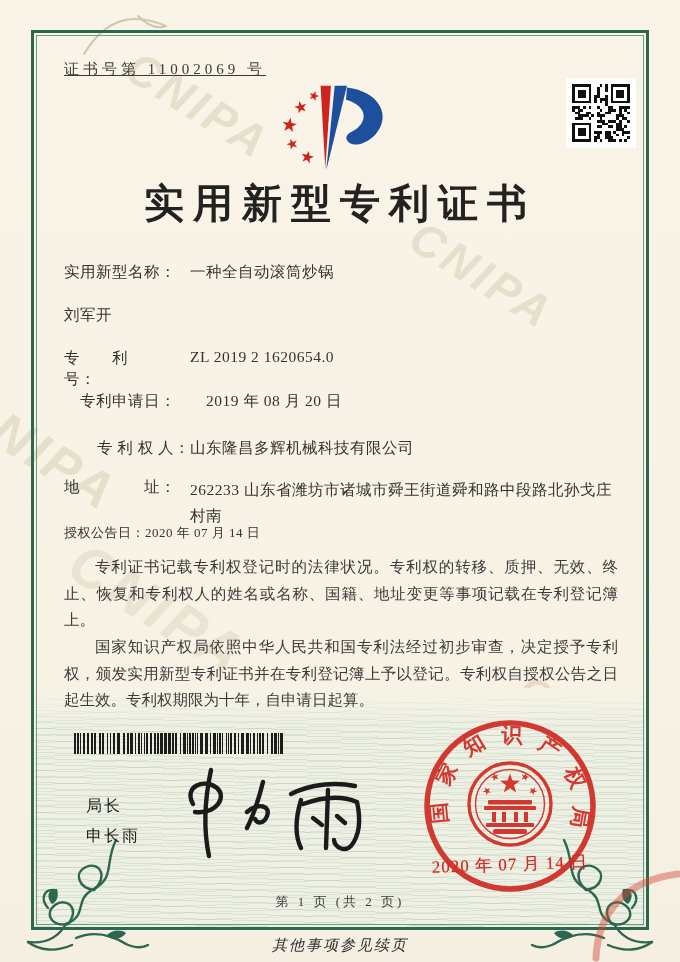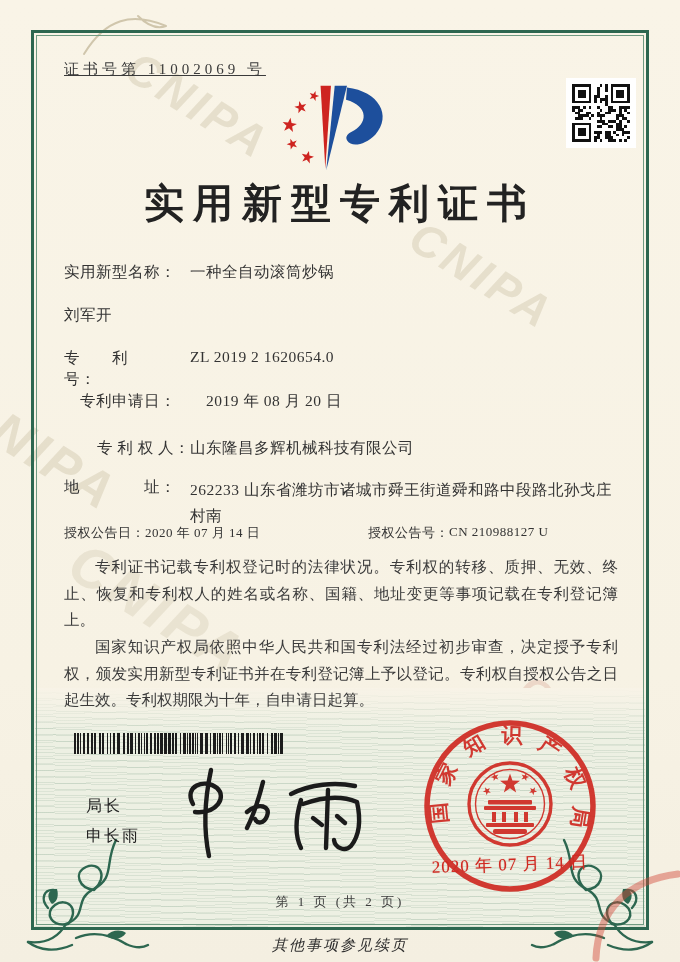--- a/index.html
+++ b/index.html
@@ -292,24 +292,20 @@
     <div class="field" style="top:215px;width:556px;">
       <span class="lbl">地　　　　址：</span>
       <span class="val" style="max-width:424px;line-height:1.7;">262233 山东省潍坊市诸城市舜王街道舜和路中段路北孙戈庄村南</span>
     </div>
   </div>
 
   <div class="grant-group" style="left:64px;top:524px;">
     <span>授权公告日：</span>
     <span>2020 年 07 月 14 日</span>
   </div>
-  <div class="grant-group" style="left:368px;top:524px;">
-    <span>授权公告号：</span>
-    <span>CN 210988127 U</span>
-  </div>
 
   <div class="body-text">
     <p>专利证书记载专利权登记时的法律状况。专利权的转移、质押、无效、终止、恢复和专利权人的姓名或名称、国籍、地址变更等事项记载在专利登记簿上。</p>
     <p>国家知识产权局依照中华人民共和国专利法经过初步审查，决定授予专利权，颁发实用新型专利证书并在专利登记簿上予以登记。专利权自授权公告之日起生效。专利权期限为十年，自申请日起算。</p>
   </div>
 
   <svg class="barcode" width="212" height="21" viewBox="0 0 212 21" shape-rendering="crispEdges">
     <g id="bar-cells" fill="#1c1c1c">
         <rect x="0" y="0" width="2" height="21" fill="#1c1c1c"></rect>
         <rect x="3" y="0" width="2" height="21" fill="#1c1c1c"></rect>

